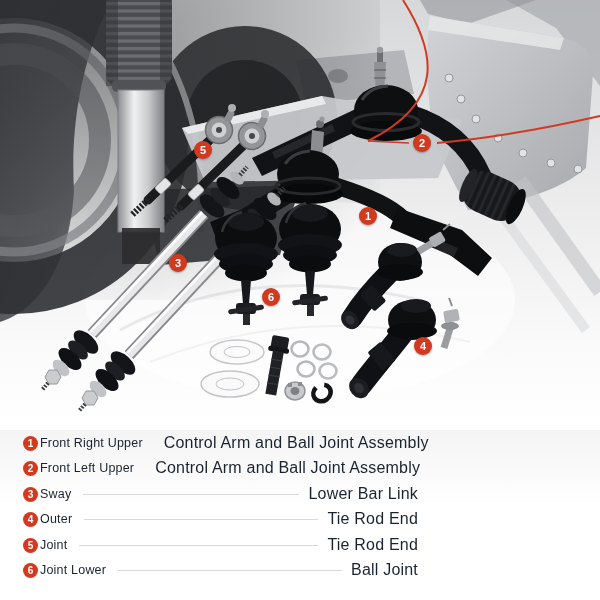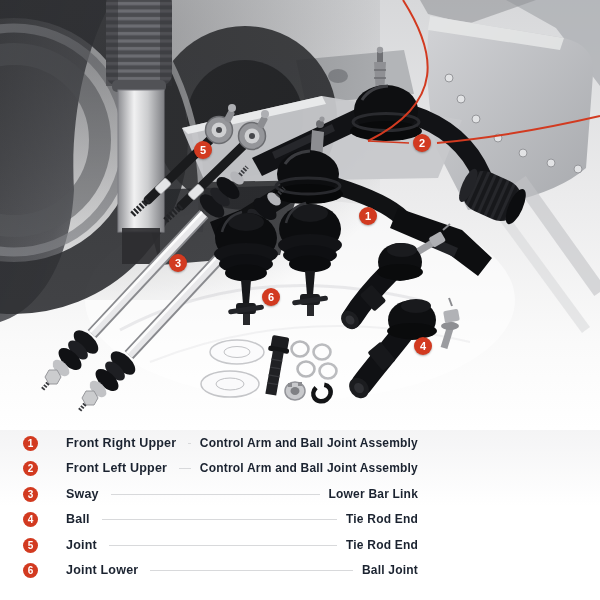--- a/index.html
+++ b/index.html
@@ -23,23 +23,23 @@
   .legend{
     position:absolute;left:0;top:430px;width:600px;height:170px;
     background:linear-gradient(180deg,#f4f4f5 0,#ffffff 45%);
   }
   .lrow{position:absolute;left:23px;width:395px;height:18px;display:flex;align-items:center;}
   .r0{top:4px}.r1{top:29px}.r2{top:55px}.r3{top:80px}.r4{top:106px}.r5{top:131px}
   .lnum{
     flex:0 0 15px;width:15px;height:15px;border-radius:50%;background:var(--accent);
     color:#fff;text-align:center;font:bold 10px/15px "Liberation Sans",sans-serif;
   }
-  .llabel{margin-left:28px;font-weight:bold;font-size:12.5px;color:var(--ink);white-space:nowrap;letter-spacing:.2px;}
+  .llabel{margin-left:2px;font-weight:normal;font-size:12.5px;color:var(--ink);white-space:nowrap;letter-spacing:.2px;}
   .lline{flex:1;height:1px;background:#d8d9db;margin:0 9px 0 12px;}
-  .lvalue{font-weight:bold;font-size:12px;color:var(--ink);white-space:nowrap;letter-spacing:.2px;}
+  .lvalue{font-weight:normal;font-size:16px;color:var(--ink);white-space:nowrap;letter-spacing:.2px;}
 </style>
 </head>
 <body>
 
 <div class="stage">
 
   <div class="photo">
     <svg width="600" height="430" viewBox="0 0 600 430">
       <defs>
         <linearGradient id="bgG" x1="0" y1="0" x2="0" y2="1">
@@ -315,21 +315,21 @@
 
     <div class="lrow r2">
       <span class="lnum">3</span>
       <span class="llabel">Sway</span>
       <span class="lline"></span>
       <span class="lvalue">Lower Bar Link</span>
     </div>
 
     <div class="lrow r3">
       <span class="lnum">4</span>
-      <span class="llabel">Ball</span>
+      <span class="llabel">Outer</span>
       <span class="lline"></span>
       <span class="lvalue">Tie Rod End</span>
     </div>
 
     <div class="lrow r4">
       <span class="lnum">5</span>
       <span class="llabel">Joint</span>
       <span class="lline"></span>
       <span class="lvalue">Tie Rod End</span>
     </div>

